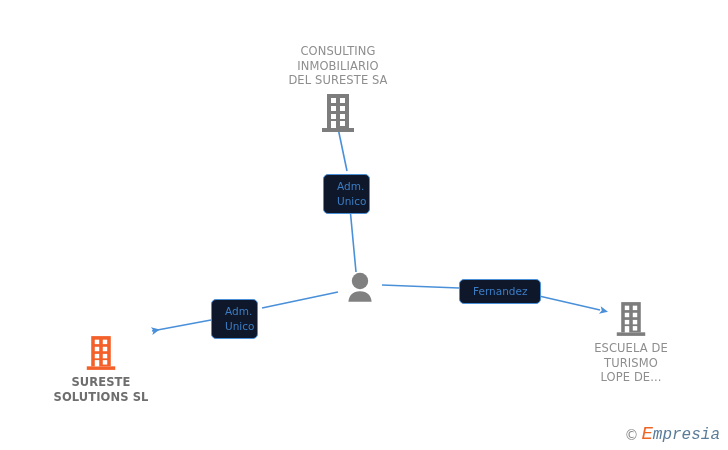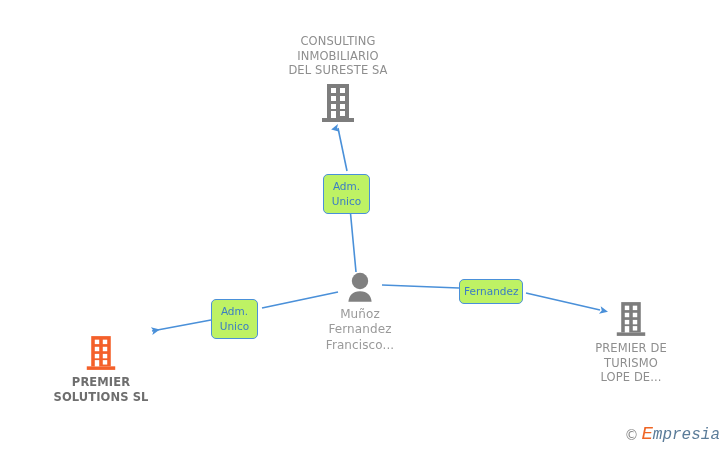--- a/index.html
+++ b/index.html
@@ -54,35 +54,35 @@
   .node-label.company-orange-txt {
     color: #6e6e6e;
     font-weight: bold;
     font-size: 11.5px;
   }
   .node-label.person {
     color: #9a9a9a;
     font-size: 12px;
   }
   .node.label-above .node-label {
-    margin-top: 2px;
+    margin-top: 12px;
     margin-bottom: 4px;
   }
 
   
   .edge-label {
     position: absolute;
-    background: #bef264;
+    background: #0f172a;
     border: 1px solid #4a90d9;
     border-radius: 5px;
     color: #3b7dc4;
     font-size: 10.5px;
     line-height: 1.45;
     text-align: center;
-    padding: 4px 4px;
+    padding: 4px 13px;
     white-space: pre-line;
     box-sizing: border-box;
   }
 
   
   #watermark {
     position: absolute;
     right: 8px;
     bottom: 6px;
     display: flex;
@@ -155,60 +155,57 @@
     </span>
   </div>
 
   <div class="node" style="left:360px; top:272px;">
     <span class="node-icon">
       <svg width="34" height="32" viewBox="0 0 34 32" xmlns="http://www.w3.org/2000/svg">
         <circle cx="17" cy="9" r="8.2" fill="#808080"></circle>
         <path d="M17 19.2c-7.4 0-11.2 4.6-11.6 10.6h23.2C28.2 23.8 24.4 19.2 17 19.2z" fill="#808080"></path>
       </svg>
     </span>
-    <span class="node-label person">Muñoz
-Fernandez
-Francisco...</span>
   </div>
 
   <div class="node" style="left:101px; top:334px;">
     <span class="node-icon">
       <svg width="32" height="38" viewBox="0 0 36 42" xmlns="http://www.w3.org/2000/svg">
         <rect x="7" y="2" width="22" height="34" fill="#f4602a"></rect>
         <rect x="2" y="36" width="32" height="4" fill="#f4602a"></rect>
         <rect x="11" y="6" width="5" height="5" fill="#ffffff"></rect>
         <rect x="20" y="6" width="5" height="5" fill="#ffffff"></rect>
         <rect x="11" y="14" width="5" height="5" fill="#ffffff"></rect>
         <rect x="20" y="14" width="5" height="5" fill="#ffffff"></rect>
         <rect x="11" y="22" width="5" height="5" fill="#ffffff"></rect>
         <rect x="20" y="22" width="5" height="5" fill="#ffffff"></rect>
         <rect x="11" y="29" width="5" height="7" fill="#ffffff"></rect>
         <rect x="20" y="29" width="5" height="5" fill="#ffffff"></rect>
       </svg>
     </span>
-    <span class="node-label company-orange-txt">PREMIER
+    <span class="node-label company-orange-txt">SURESTE
 SOLUTIONS SL</span>
   </div>
 
   <div class="node" style="left:631px; top:300px;">
     <span class="node-icon">
       <svg width="32" height="38" viewBox="0 0 36 42" xmlns="http://www.w3.org/2000/svg">
         <rect x="7" y="2" width="22" height="34" fill="#7d7d7d"></rect>
         <rect x="2" y="36" width="32" height="4" fill="#7d7d7d"></rect>
         <rect x="11" y="6" width="5" height="5" fill="#ffffff"></rect>
         <rect x="20" y="6" width="5" height="5" fill="#ffffff"></rect>
         <rect x="11" y="14" width="5" height="5" fill="#ffffff"></rect>
         <rect x="20" y="14" width="5" height="5" fill="#ffffff"></rect>
         <rect x="11" y="22" width="5" height="5" fill="#ffffff"></rect>
         <rect x="20" y="22" width="5" height="5" fill="#ffffff"></rect>
         <rect x="11" y="29" width="5" height="7" fill="#ffffff"></rect>
         <rect x="20" y="29" width="5" height="5" fill="#ffffff"></rect>
       </svg>
     </span>
-    <span class="node-label company-gray">PREMIER DE
+    <span class="node-label company-gray">ESCUELA DE
 TURISMO
 LOPE DE...</span>
   </div>
 
   <div class="edge-label" style="left:323px; top:174px; width:47px;">Adm.
 Unico</div>
 
   <div class="edge-label" style="left:211px; top:299px; width:47px;">Adm.
 Unico</div>
 

